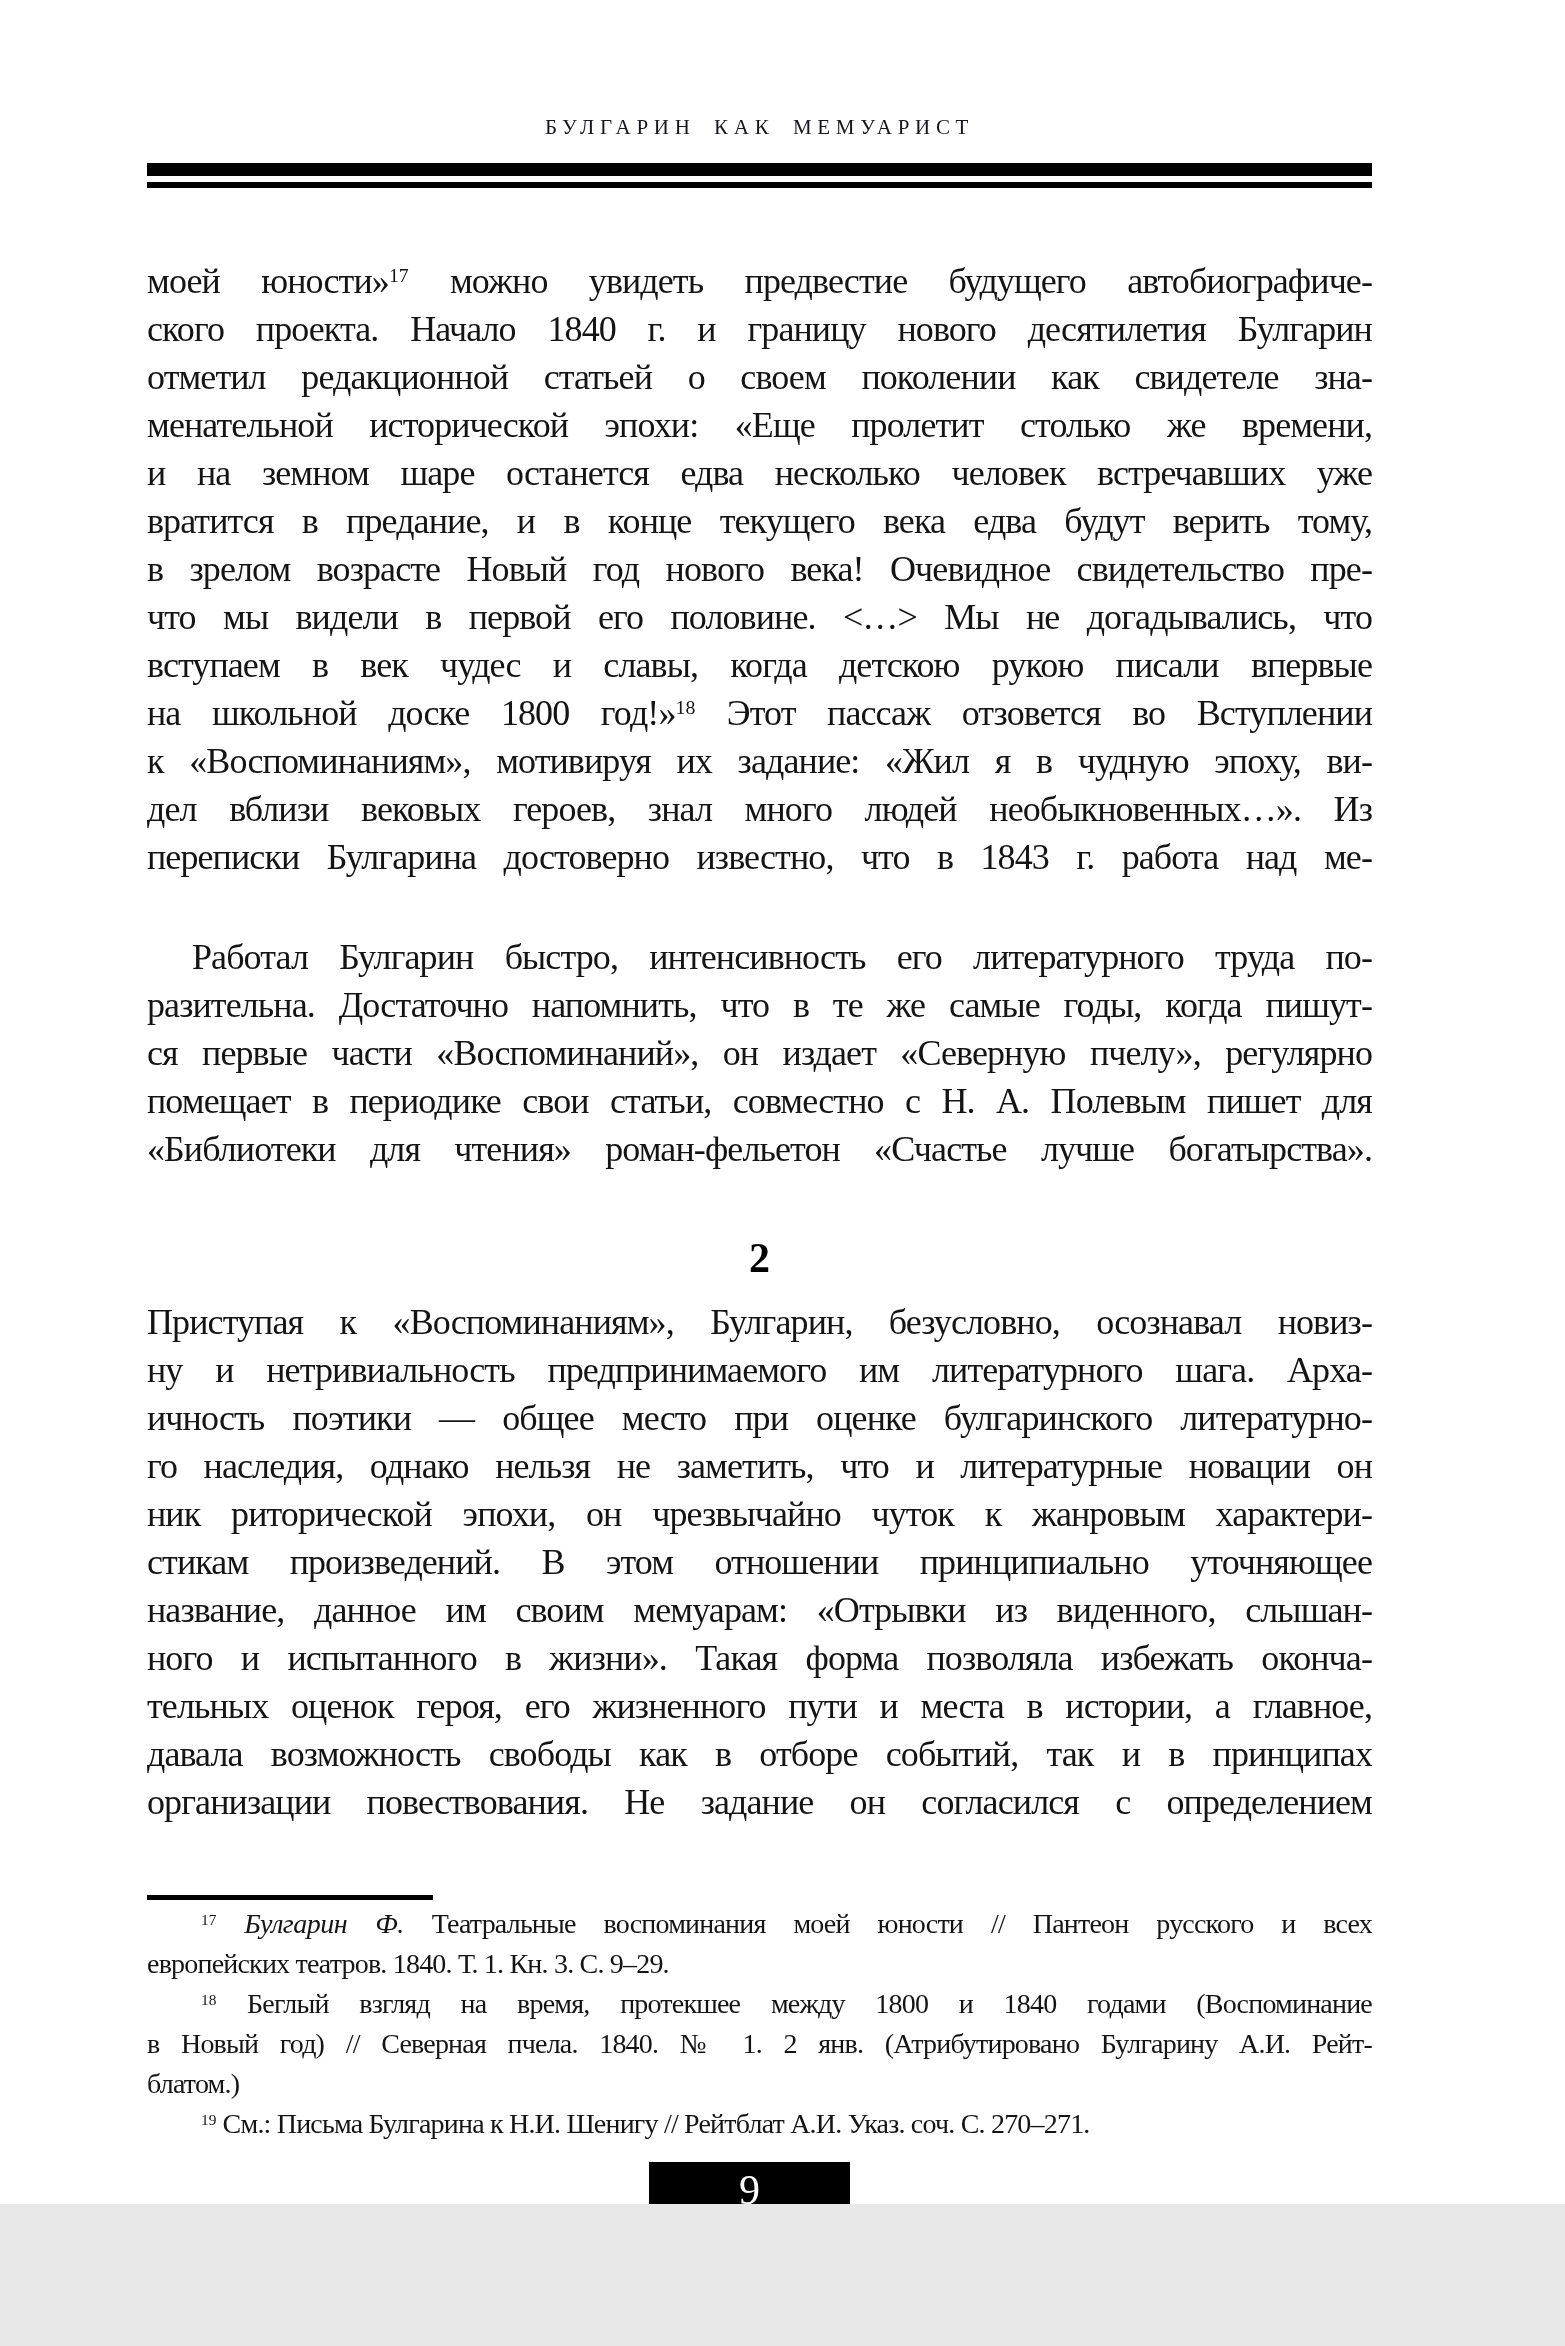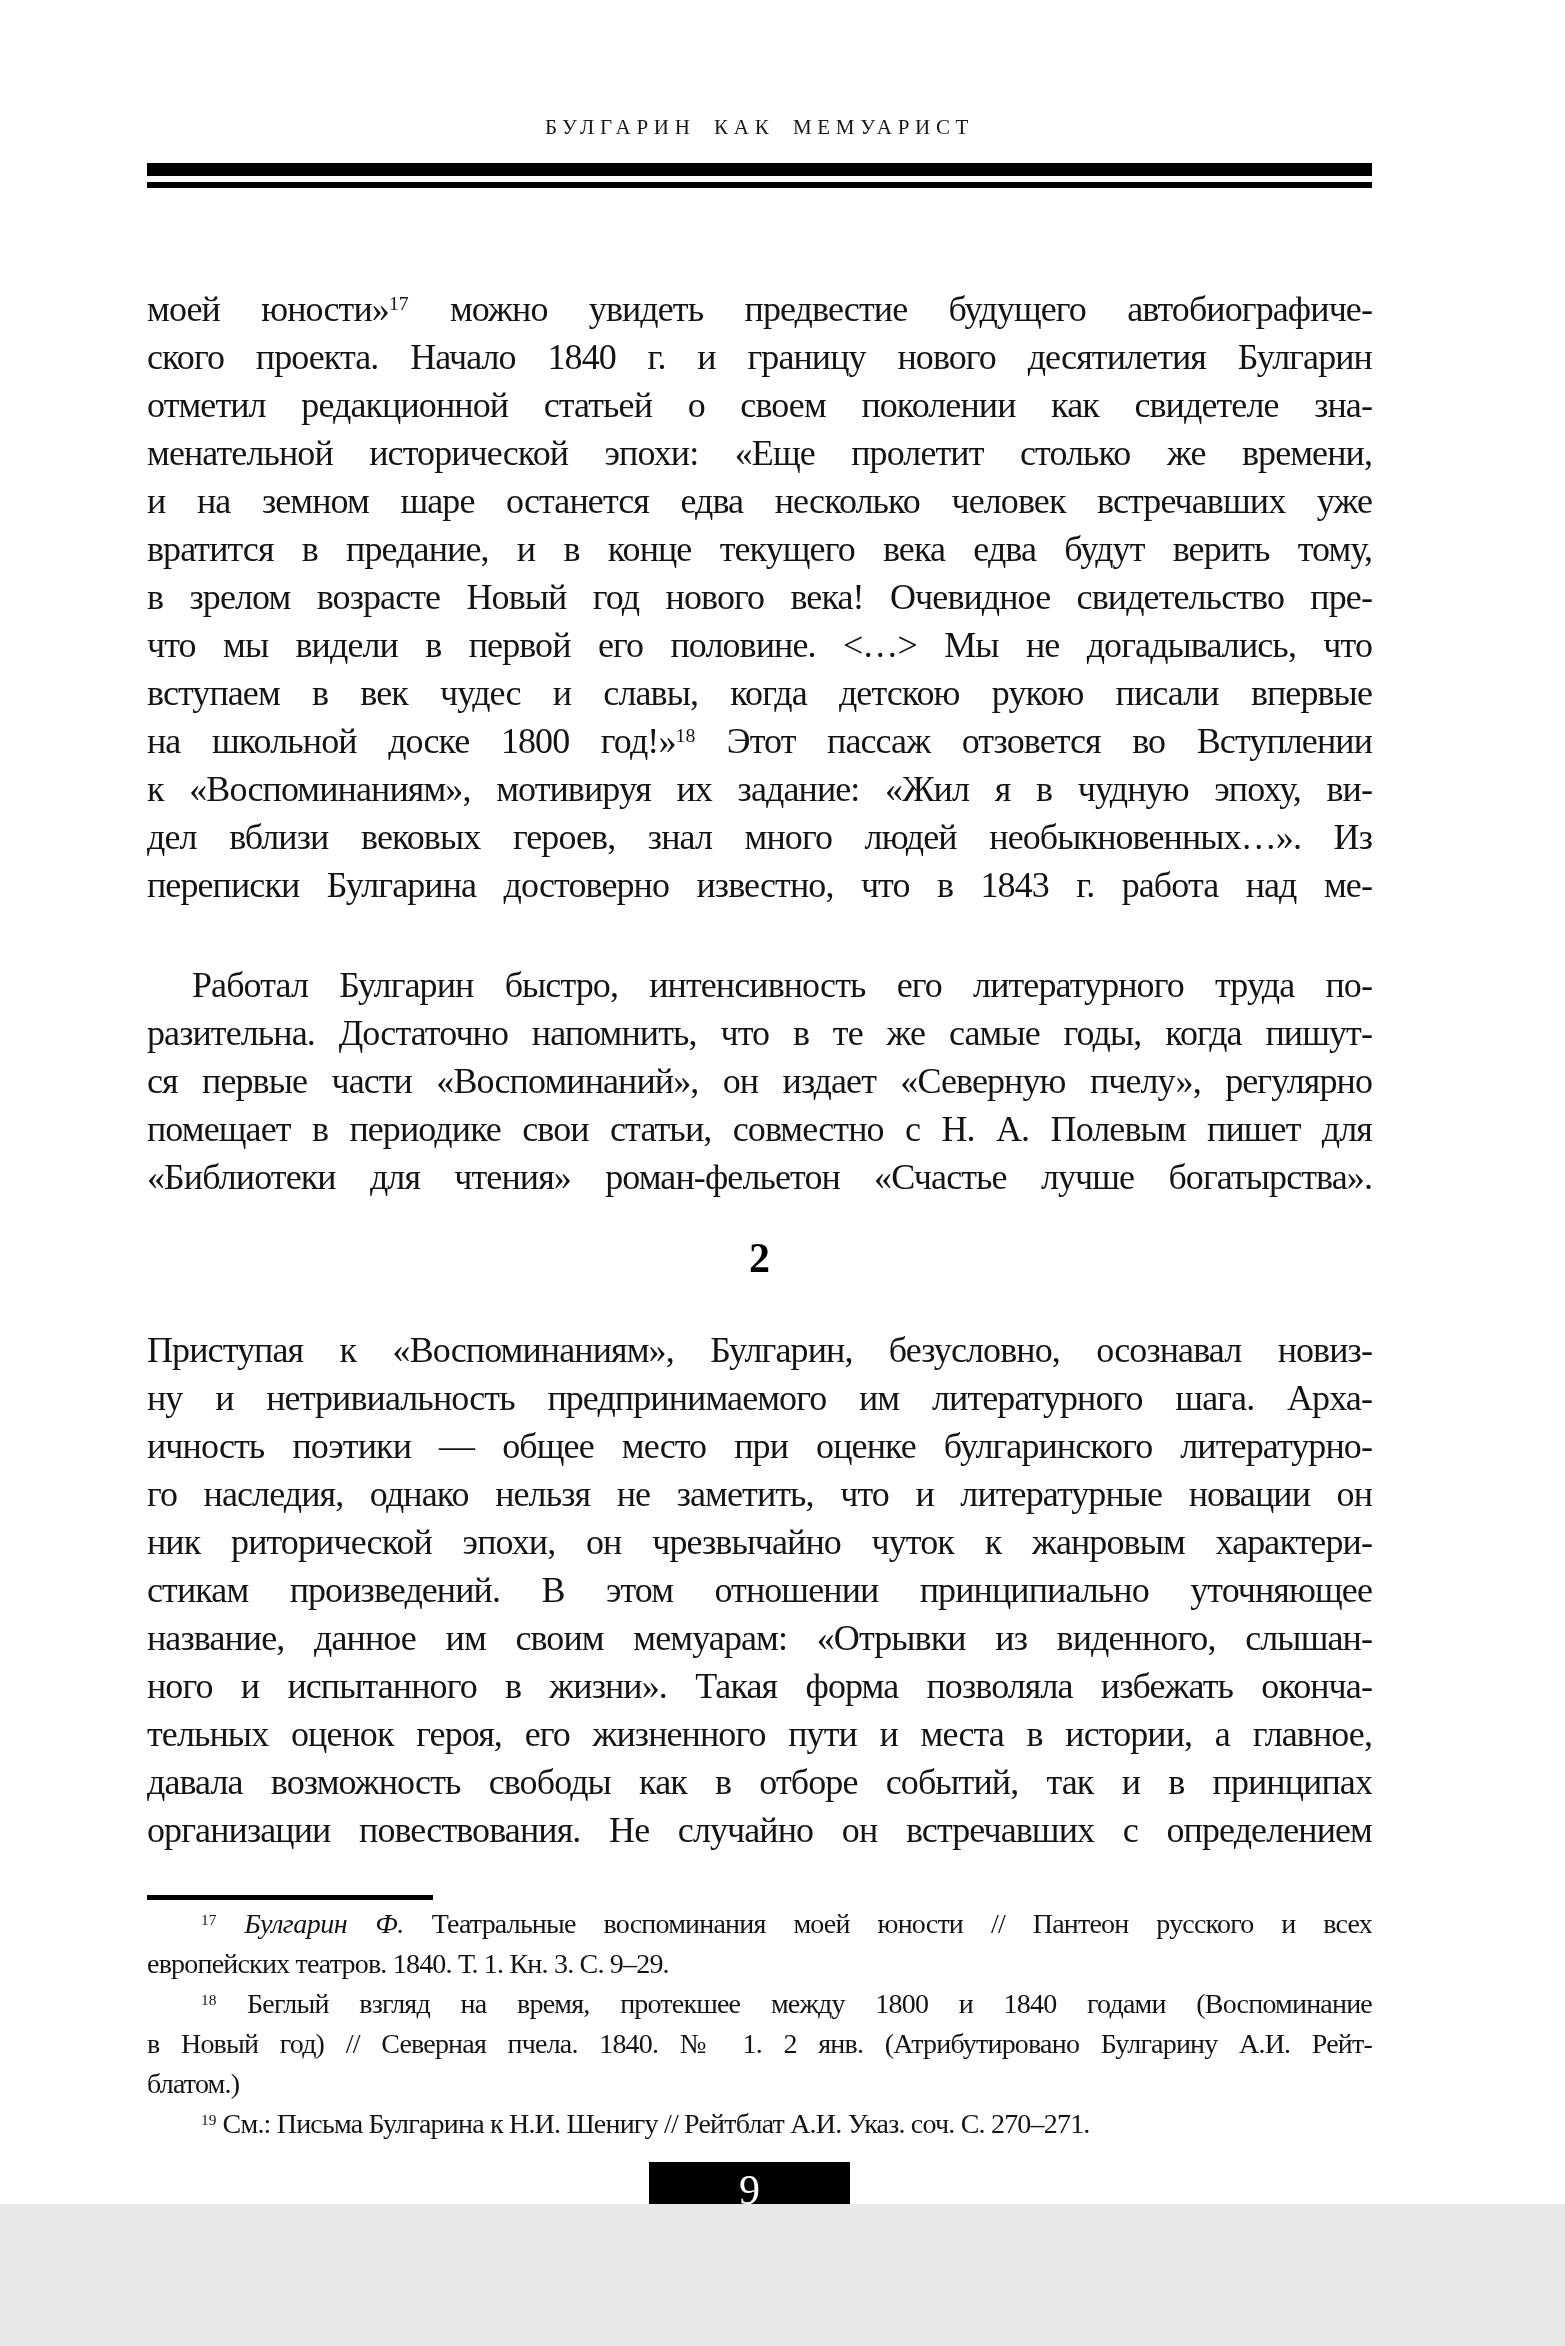--- a/index.html
+++ b/index.html
@@ -15,21 +15,21 @@
     position:absolute;left:147px;top:115px;width:1225px;
     text-align:center;
     font-size:21px;letter-spacing:5.7px;word-spacing:7.6px;
     color:#16161c;
   }
   .rule{position:absolute;background:#000;}
   .rule-thick{left:147px;top:163px;width:1225px;height:13.2px;}
   .rule-thin{left:147px;top:182px;width:1225px;height:5.7px;}
   .body-col{
     position:absolute;left:147px;width:1225px;
-    font-size:36px;line-height:48px;letter-spacing:-0.9px;margin-top:28px;
+    font-size:36px;line-height:48px;letter-spacing:-0.9px;
   }
   #para-0{top:257px;}
   #para-1{top:933px;}
   #para-2{top:1298px;}
   .line{
     height:48px;overflow:hidden;
     text-align:justify;text-align-last:justify;
   }
   .line.no-stretch{text-align:left;text-align-last:left;}
   .line.indent{text-indent:45px;}
@@ -101,21 +101,21 @@
       <div class="line">Приступая к «Воспоминаниям», Булгарин, безусловно, осознавал новиз-</div>
       <div class="line">ну и нетривиальность предпринимаемого им литературного шага. Арха-</div>
       <div class="line">ичность поэтики — общее место при оценке булгаринского литературно-</div>
       <div class="line">го наследия, однако нельзя не заметить, что и литературные новации он</div>
       <div class="line">ник риторической эпохи, он чрезвычайно чуток к жанровым характери-</div>
       <div class="line">стикам произведений. В этом отношении принципиально уточняющее</div>
       <div class="line">название, данное им своим мемуарам: «Отрывки из виденного, слышан-</div>
       <div class="line">ного и испытанного в жизни». Такая форма позволяла избежать оконча-</div>
       <div class="line">тельных оценок героя, его жизненного пути и места в истории, а главное,</div>
       <div class="line">давала возможность свободы как в отборе событий, так и в принципах</div>
-      <div class="line">организации повествования. Не случайно он встречавших с определением</div>
+      <div class="line">организации повествования. Не задание он согласился с определением</div>
     </div>
 
   <div class="rule footnote-rule"></div>
 
   <div class="footnotes" id="footnotes">
       <div class="fn-line indent"><sup>17</sup> <i>Булгарин Ф.</i> Театральные воспоминания моей юности // Пантеон русского и всех</div>
       <div class="fn-line no-stretch">европейских театров. 1840. Т. 1. Кн. 3. С. 9–29.</div>
       <div class="fn-line indent"><sup>18</sup> Беглый взгляд на время, протекшее между 1800 и 1840 годами (Воспоминание</div>
       <div class="fn-line">в Новый год) // Северная пчела. 1840. № 1. 2 янв. (Атрибутировано Булгарину А.И. Рейт-</div>
       <div class="fn-line no-stretch">блатом.)</div>

